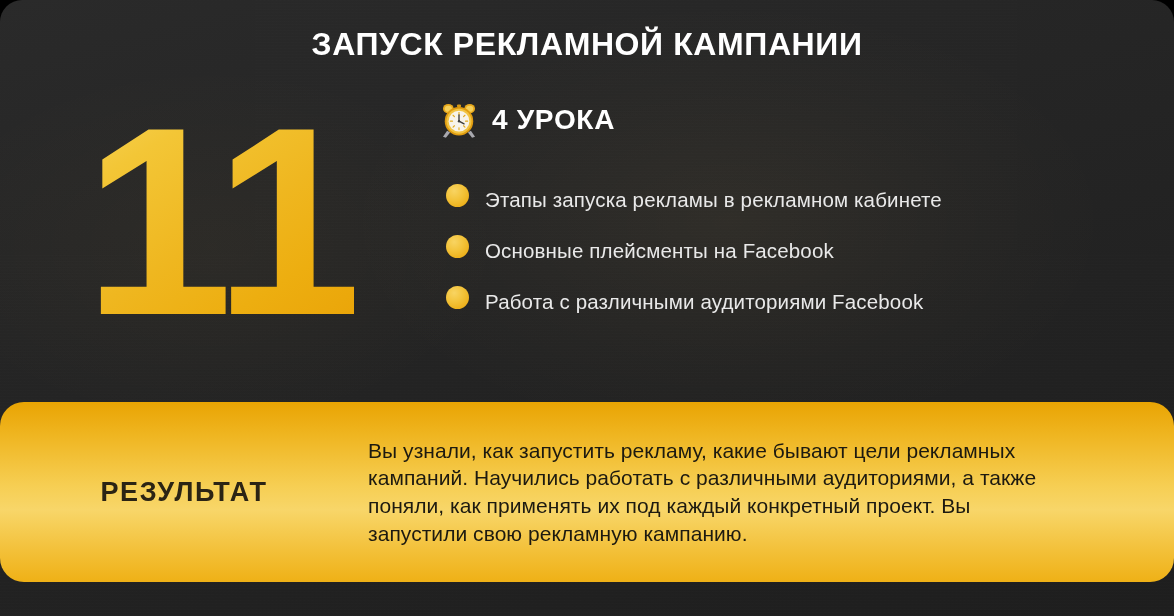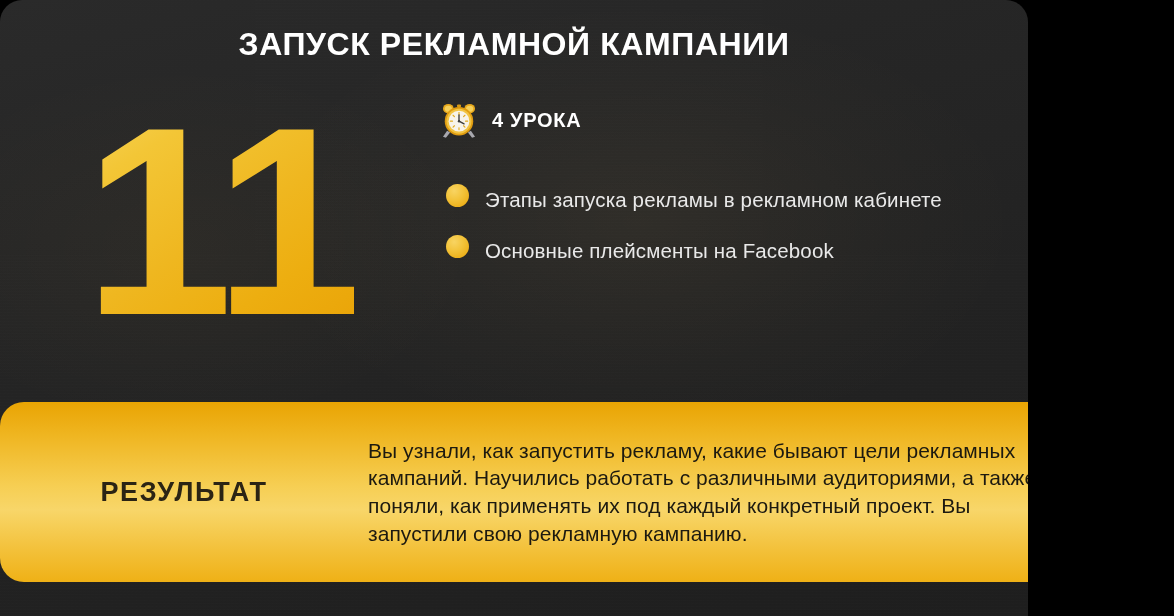--- a/index.html
+++ b/index.html
@@ -10,21 +10,21 @@
   body {
     width: 1174px;
     height: 616px;
     overflow: hidden;
     font-family: "Liberation Sans", sans-serif;
     -webkit-font-smoothing: antialiased;
   }
 
   .card {
     position: relative;
-    width: 1028px;
+    width: 1174px;
     height: 616px;
     background:
       radial-gradient(ellipse 520px 300px at 62% 36%, rgba(255, 210, 120, 0.055) 0%, rgba(255,210,120,0.015) 48%, rgba(0,0,0,0) 74%),
       radial-gradient(ellipse 420px 260px at 18% 40%, rgba(255, 200, 90, 0.035) 0%, rgba(0,0,0,0) 70%),
       linear-gradient(165deg, #2a2a2a 0%, #262626 28%, #222222 62%, #1e1e1e 100%);
     border-radius: 22px 22px 0 0;
     overflow: hidden;
     box-sizing: border-box;
   }
 
@@ -83,21 +83,21 @@
     gap: 14px;
     height: 44px;
   }
   .clock-icon {
     width: 38px;
     height: 38px;
     display: block;
   }
   .lessons-label {
     color: #ffffff;
-    font-size: 20px;
+    font-size: 28px;
     font-weight: bold;
     letter-spacing: 0.7px;
     white-space: nowrap;
   }
 
   
   .bullets {
     position: absolute;
     left: 446px;
     top: 182px;
@@ -216,20 +216,24 @@
 
   <div class="bullets">
     <div class="bullet-item">
       <span class="bullet-dot"></span>
       <span class="bullet-text">Этапы запуска рекламы в рекламном кабинете</span>
     </div>
     <div class="bullet-item">
       <span class="bullet-dot"></span>
       <span class="bullet-text">Основные плейсменты на Facebook</span>
     </div>
+    <div class="bullet-item">
+      <span class="bullet-dot"></span>
+      <span class="bullet-text">Работа с различными аудиториями Facebook</span>
+    </div>
   </div>
 
   <div class="result-panel">
     <div class="result-label-wrap">
       <span class="result-label">РЕЗУЛЬТАТ</span>
     </div>
     <div class="result-body">
       <p class="result-text">Вы узнали, как запустить рекламу, какие бывают цели рекламных кампаний. Научились работать с различными аудиториями, а также поняли, как применять их под каждый конкретный проект. Вы запустили свою рекламную кампанию.</p>
     </div>
   </div>

